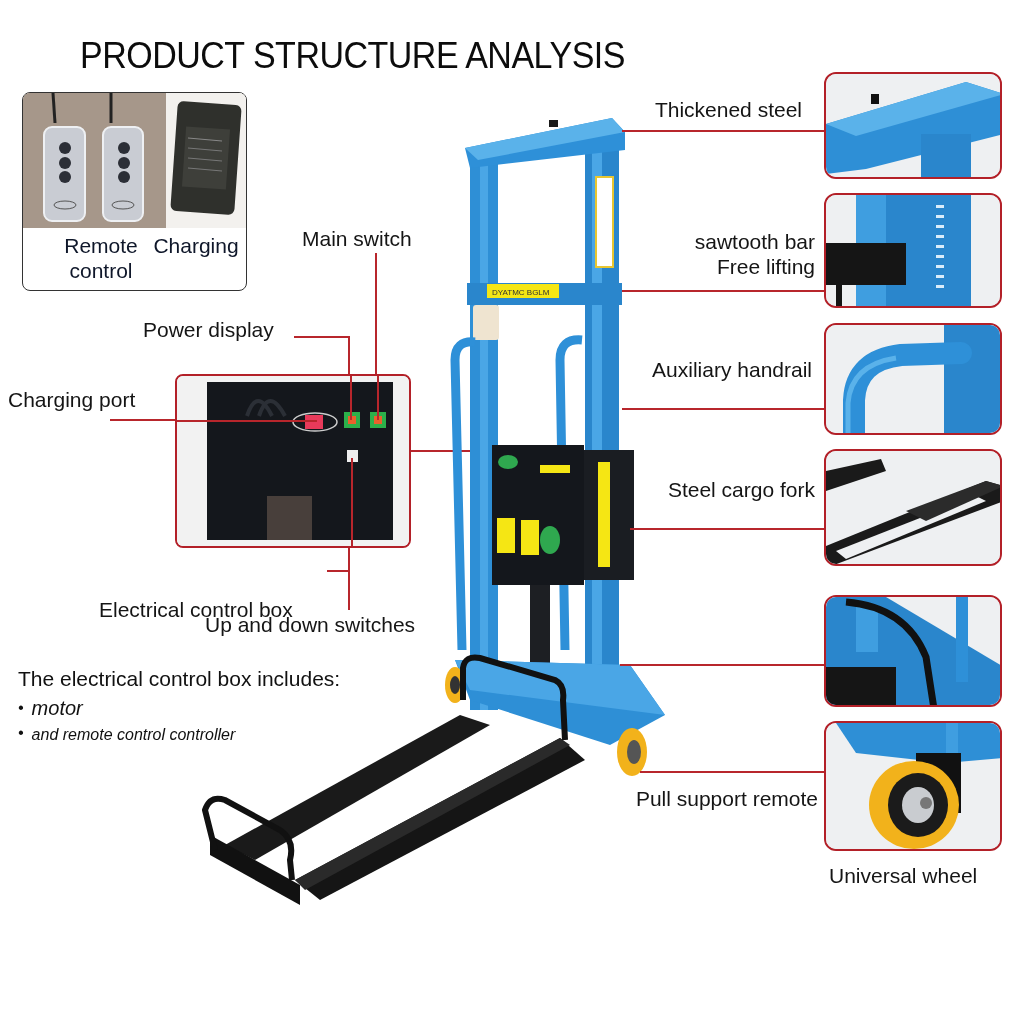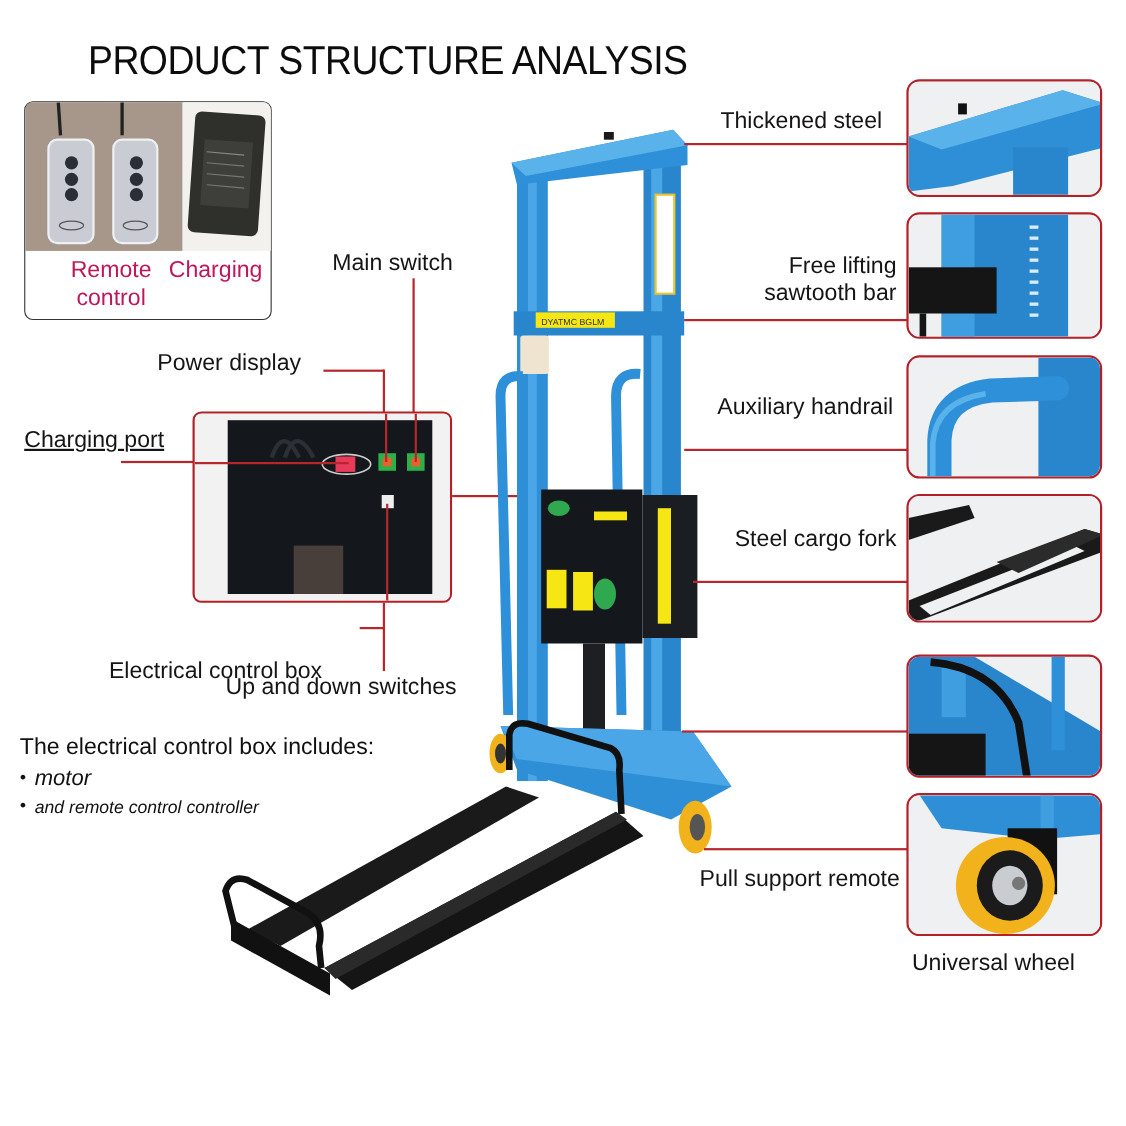--- a/index.html
+++ b/index.html
@@ -6,21 +6,21 @@
   html, body { width: 1024px; height: 1024px; background: #ffffff; overflow: hidden; }
   body { position: relative; font-family: "Liberation Sans", "DejaVu Sans", sans-serif; color: #111; }
   .abs { position: absolute; }
   .title { left: 80px; top: 36px; font-size: 34px; font-weight: 400; letter-spacing: -0.5px; color: #0c0c0c; transform: scaleY(1.08); }
   .label { font-size: 21px; color: #151515; white-space: nowrap; line-height: 1.2; }
   .label.right { text-align: right; }
   .redline { background: #b8262c; }
   .detail-box { border: 2px solid #b32028; border-radius: 12px; overflow: hidden; background: #e9ecef; }
   .acc-box { left: 22px; top: 92px; width: 225px; height: 199px; border: 1.5px solid #333; border-radius: 8px; background: #fff; overflow: hidden; }
   .acc-photo { position: absolute; top: 0; height: 135px; }
-  .acc-cap { position: absolute; top: 140px; font-size: 21px; text-align: center; line-height: 1.2; color: #be185d; }
+  .acc-cap { position: absolute; top: 140px; font-size: 21px; text-align: center; line-height: 1.2; color: #0f172a; }
   .ctrl-zoom { left: 175px; top: 374px; width: 236px; height: 174px; border: 2px solid #b32028; border-radius: 8px; background: #f2f2f2; overflow: hidden; }
   .includes h3 { font-size: 21px; font-weight: 400; color: #111; }
   .includes li { list-style: none; font-size: 20px; margin-top: 6px; color: #111; font-style: italic; }
   .includes li::before { content: "•"; margin-right: 8px; font-size: 16px; position: relative; top: -2px; }
   .includes li.small { font-size: 16px; }
 </style>
 </head>
 <body>
 
 <div class="abs title">PRODUCT STRUCTURE ANALYSIS</div>
@@ -61,21 +61,21 @@
   <div class="acc-cap" style="left:128px;width:90px;">Charging</div>
 </div>
 
 <div class="abs label" style="left:302px;top:226px;">Main switch</div>
 <div class="abs redline" style="left:375px;top:253px;width:2px;height:164px;"></div>
 
 <div class="abs label" style="left:143px;top:317px;">Power display</div>
 <div class="abs redline" style="left:294px;top:336px;width:55px;height:2px;"></div>
 <div class="abs redline" style="left:348px;top:336px;width:2px;height:82px;"></div>
 
-<div class="abs label" style="left:22px;top:387px;text-decoration:underline;">Charging port</div>
+<div class="abs label" style="left:8px;top:387px;">Charging port</div>
 <div class="abs redline" style="left:110px;top:419px;width:205px;height:2px;"></div>
 
 <div class="abs ctrl-zoom">
   <svg width="236" height="174" viewBox="0 0 236 174">
     <rect width="236" height="174" fill="#f2f2f2"></rect>
     <rect x="30" y="6" width="186" height="158" fill="#14171c"></rect>
     <path d="M70 40 Q80 10 95 40" stroke="#2b2f36" stroke-width="4" fill="none"></path>
     <path d="M82 40 Q92 10 108 40" stroke="#2b2f36" stroke-width="4" fill="none"></path>
     <ellipse cx="138" cy="46" rx="22" ry="9" fill="none" stroke="#ccc" stroke-width="1.5"></ellipse>
     <rect x="128" y="39" width="18" height="14" fill="#e83a5a"></rect>
@@ -161,22 +161,22 @@
   <svg width="178" height="107" viewBox="0 0 178 107">
     <rect width="178" height="107" fill="#eef0f2"></rect>
     <polygon points="0,50 140,8 178,20 178,60 40,95 0,100" fill="#2e8fd6"></polygon>
     <polygon points="0,50 140,8 178,20 30,62" fill="#5ab2ea"></polygon>
     <rect x="95" y="60" width="50" height="47" fill="#2a86cc"></rect>
     <rect x="45" y="20" width="8" height="10" fill="#111"></rect>
   </svg>
 </div>
 
 <div class="abs label right" style="left:640px;top:229px;width:175px;">
+  <div>sawtooth bar</div>
   <div>Free lifting</div>
-  <div>sawtooth bar</div>
 </div>
 <div class="abs redline" style="left:622px;top:290px;width:203px;height:2px;"></div>
 <div class="abs detail-box" style="left:824px;top:193px;width:178px;height:115px;">
   <svg width="178" height="115" viewBox="0 0 178 115">
     <rect width="178" height="115" fill="#eef0f2"></rect>
     <rect x="30" y="0" width="115" height="115" fill="#2a86cc"></rect>
     <rect x="30" y="0" width="30" height="115" fill="#3f9ee0"></rect>
     <g fill="#d9ecfa">
       <rect x="110" y="10" width="8" height="3"></rect>
         <rect x="110" y="20" width="8" height="3"></rect>

